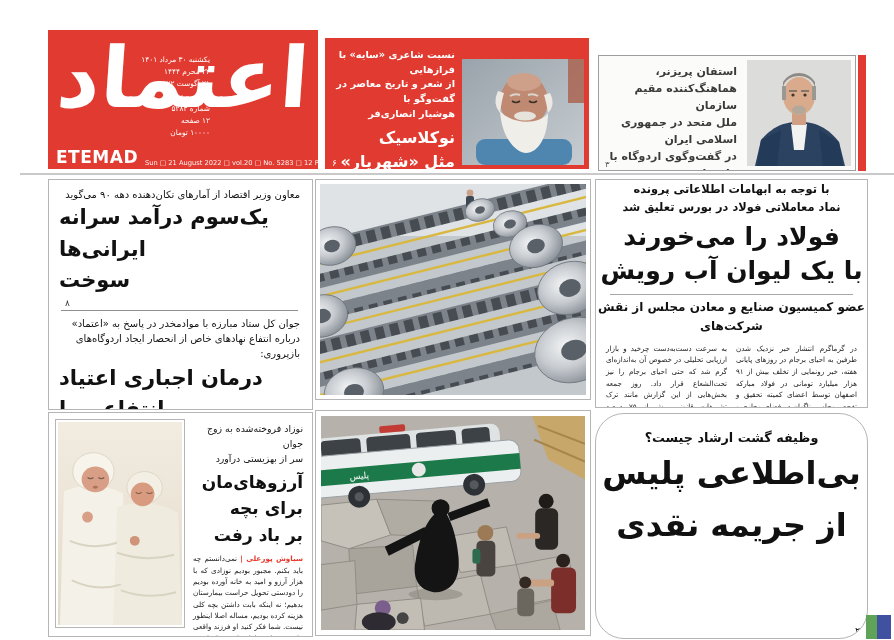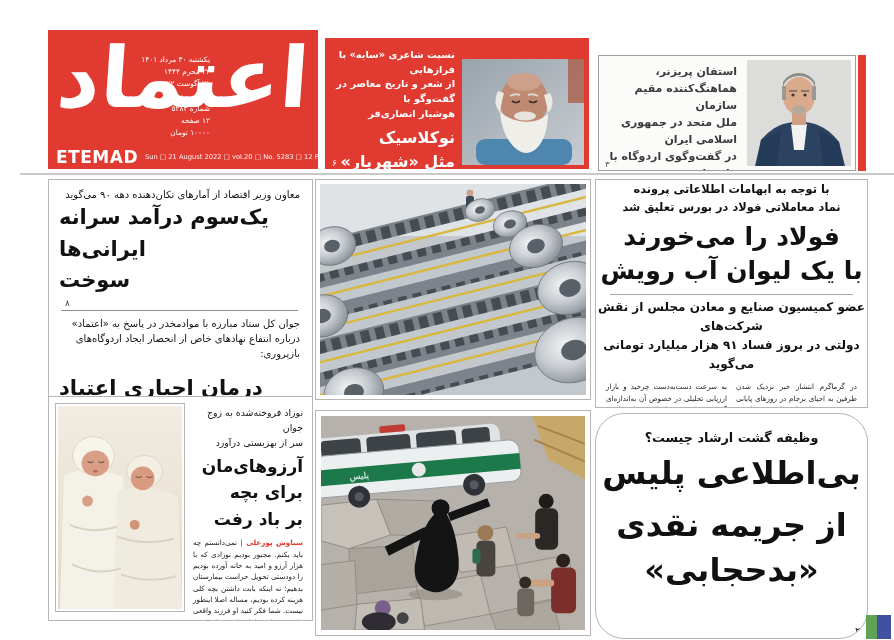--- a/index.html
+++ b/index.html
@@ -6,21 +6,21 @@
   #page{position:relative;width:894px;height:640px;background:#ffffff;overflow:hidden;
         font-family:"DejaVu Sans","Liberation Sans",sans-serif;color:#111;}
   .abs{position:absolute;}
   .rtl{direction:rtl;}
   
   .logo-box{left:48px;top:30px;width:270px;height:139px;background:#e13a30;overflow:hidden;}
   .calligraphy{position:absolute;left:0;right:0;top:-4px;text-align:center;color:#fff;
                font-size:84px;font-weight:bold;line-height:1.25;transform:skewX(-4deg);}
   .date-col{position:absolute;right:108px;top:24px;width:96px;text-align:right;color:#fff;
             font-size:7.4px;line-height:1.65;direction:rtl;z-index:3;}
-  .logo-bottom{position:absolute;left:8px;right:5px;bottom:2px;display:flex;align-items:center;
+  .logo-bottom{position:absolute;left:8px;right:5px;bottom:2px;display:flex;align-items:flex-end;
                gap:7px;color:#fff;z-index:3;}
   .logo-latin{font-size:17px;font-weight:bold;letter-spacing:.5px;}
   .info-line{font-size:6.7px;white-space:nowrap;opacity:.95;}
   
   .tm-box{left:325px;top:38px;width:264px;height:131px;background:#e13a30;color:#fff;overflow:hidden;}
   .tm-photo{position:absolute;right:5px;bottom:4px;width:122px;height:106px;overflow:hidden;}
   .tm-text{position:absolute;left:8px;right:134px;top:10px;text-align:right;}
   .tm-kicker{font-size:9.8px;font-weight:bold;line-height:1.5;}
   .tm-head{margin-top:5px;font-size:16px;font-weight:800;line-height:1.5;}
   .tm-page{position:absolute;left:7px;bottom:1px;font-size:9px;}
@@ -36,21 +36,21 @@
   
   .module{border:1px solid #b5b5b5;background:#fff;overflow:hidden;}
   
   .l1{left:48px;top:179px;width:263px;height:229px;padding:0;}
   .story-pad{padding:7px 12px 0 10px;}
   .k10{font-size:10px;line-height:1.5;text-align:right;}
   .h20{font-size:21px;font-weight:800;line-height:1.5;text-align:left;}
   .pnum-row{display:flex;justify-content:flex-start;direction:ltr;padding:0 2px;}
   .pnum{font-size:9px;color:#333;padding:1px 4px 2px;}
   .story-divider{border-bottom:1.4px solid #8f8f8f;margin:0 2px;}
-  .l2{left:48px;top:396px;width:263px;height:223px;}
+  .l2{left:48px;top:412px;width:263px;height:223px;}
   .babies-frame{position:absolute;left:6px;top:6px;width:130px;height:209px;border:1px solid #b5b5b5;
                 background:#fff;padding:2px;box-sizing:border-box;}
   .l2-text{position:absolute;left:144px;right:9px;top:8px;text-align:right;}
   .k95{font-size:9.4px;line-height:1.6;}
   .h18{font-size:17px;font-weight:800;line-height:1.55;margin-top:3px;}
   .body-tiny{margin-top:5px;font-size:7.2px;line-height:1.58;text-align:justify;color:#222;}
   .red-t{color:#e8392c;font-weight:bold;}
   
   .m1{left:315px;top:179px;width:276px;height:221px;padding:4px;box-sizing:border-box;}
   .m2{left:315px;top:410px;width:276px;height:226px;padding:5px;box-sizing:border-box;}
@@ -165,21 +165,21 @@
       <div class="h20">یک‌سوم درآمد سرانه ایرانی‌ها</div>
       <div class="h20">سوخت</div>
       <div class="pnum-row">
           <span class="pnum">۸</span>
         </div>
       <div class="story-divider"></div>
     </div>
     <div class="story-pad" style="padding-top:5px;">
       <div class="k10">جوان کل ستاد مبارزه با موادمخدر در پاسخ به «اعتماد»</div>
       <div class="k10">درباره انتفاع نهادهای خاص از انحصار ایجاد اردوگاه‌های بازپروری:</div>
-      <div class="h20" style="margin-top:12px;">درمان اجباری اعتیاد</div>
+      <div class="h20" style="margin-top:2px;">درمان اجباری اعتیاد</div>
       <div class="h20">انتفاعی یا غیرانتفاعی؟</div>
 
     </div>
   </div>
 
   <div class="abs module l2 rtl">
     <div class="babies-frame">
       <svg class="photo-fill" viewBox="0 0 126 205" preserveAspectRatio="none">
         <defs>
           <linearGradient id="bb" x1="0" y1="0" x2="0" y2="1">
@@ -342,33 +342,31 @@
     </svg>
   </div>
 
   <div class="abs module r1 rtl">
     <div class="r1-kicker">با توجه به ابهامات اطلاعاتی پرونده</div>
     <div class="r1-kicker" style="margin-top:0;">نماد معاملاتی فولاد در بورس تعلیق شد</div>
     <div class="r1-head">فولاد را می‌خورند</div>
     <div class="r1-head" style="margin-top:0;">با یک لیوان آب رویش</div>
     <div class="r1-rule"></div>
     <div class="r1-sub">عضو کمیسیون صنایع و معادن مجلس از نقش شرکت‌های</div>
-    <div class="r1-sub">دولتی در بروز فساد ۹۱ هزار میلیارد تومانی می‌گوید</div>
     <div class="r1-body">
       <div class="r1-col">در گرماگرم انتشار خبر نزدیک شدن طرفین به احیای برجام در روزهای پایانی هفته، خبر رونمایی از تخلف بیش از ۹۱ هزار میلیارد تومانی در فولاد مبارکه اصفهان توسط اعضای کمیته تحقیق و تفحص مجلس، ناگهان در فضای مجازی و شبکه‌های اجتماعی ترند شد؛ خبری که</div>
       <div class="r1-col">
         <span>به سرعت دست‌به‌دست چرخید و بازار ارزیابی تحلیلی در خصوص آن به‌اندازه‌ای گرم شد که حتی احیای برجام را نیز تحت‌الشعاع قرار داد. روز جمعه بخش‌هایی از این گزارش مانند ترک تشریفات قانونی بیش از ۷۵ درصد قراردادهای منعقدشده. </span>
         
       </div>
     </div>
   </div>
 
   <div class="abs module r2 rtl">
     <div class="r2-kicker">وظیفه گشت ارشاد چیست؟</div>
     <div class="r2-head">بی‌اطلاعی پلیس</div>
     <div class="r2-head" style="margin-top:7px;">از جریمه نقدی</div>
-    <div class="r2-head" style="margin-top:0;">«بدحجابی»</div>
     <div class="r2-page">۲</div>
   </div>
 
   <div class="abs bar-green"></div>
   <div class="abs bar-blue"></div>
 </div>
 
 </body></html>

